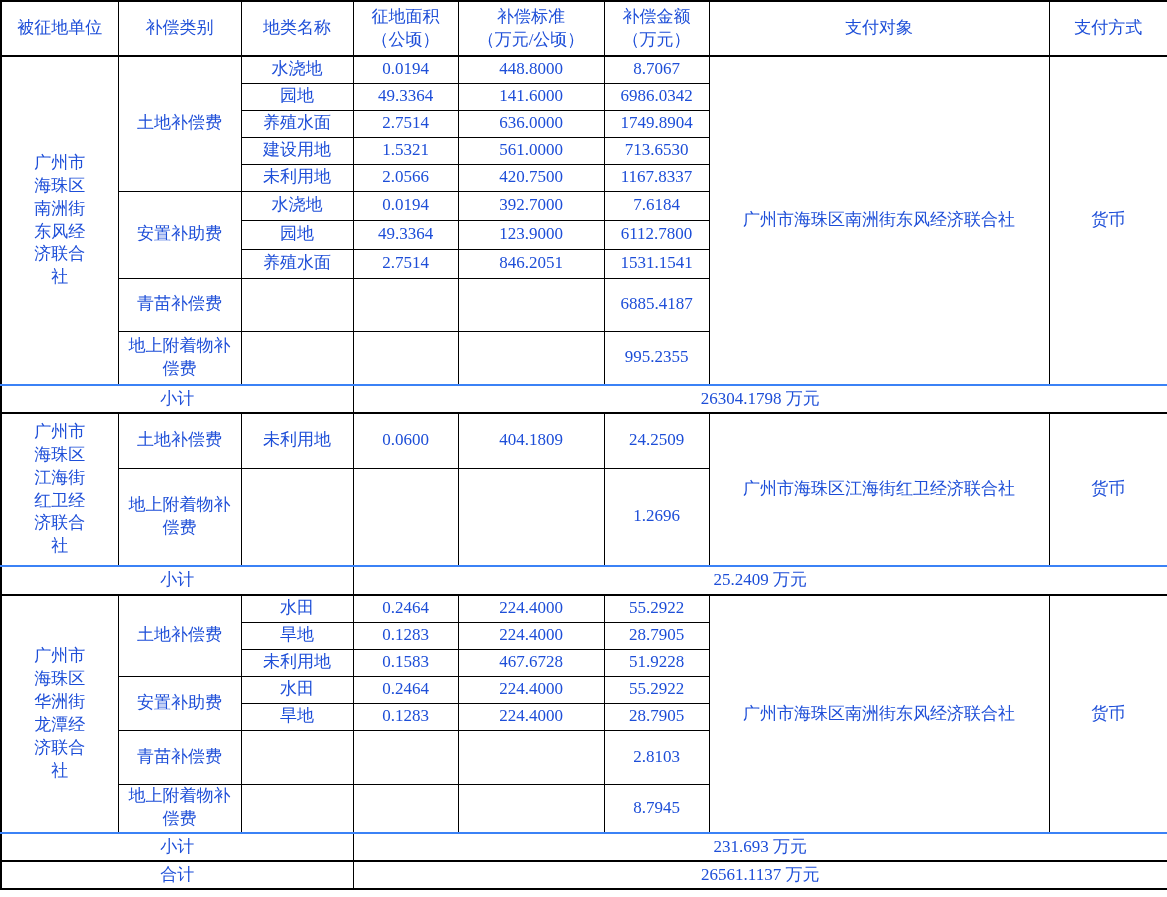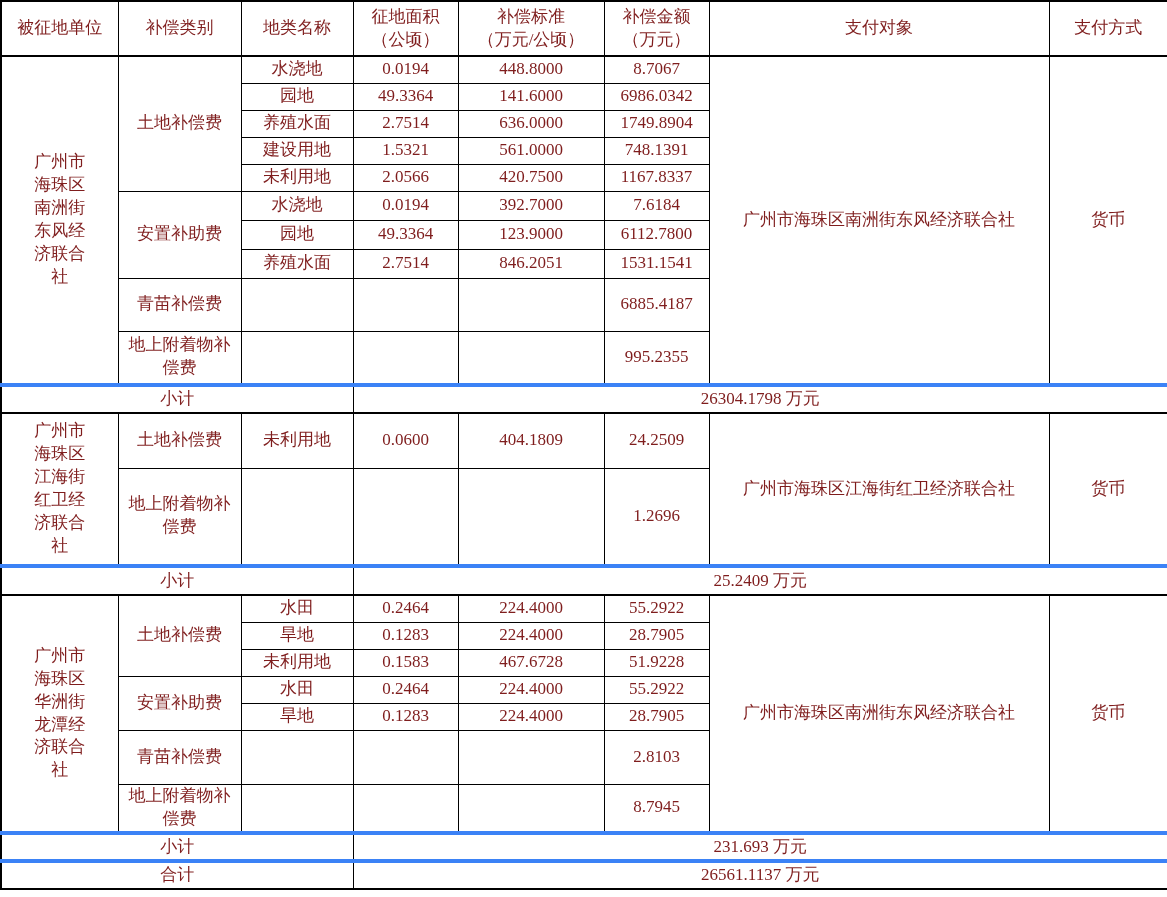--- a/index.html
+++ b/index.html
@@ -1,39 +1,39 @@
 <!DOCTYPE html>
 <html><head>
 <meta charset="utf-8">
 <style>
   html, body { margin: 0; padding: 0; background: #ffffff; }
   .page {
     width: 1167px; height: 897px; background: #ffffff;
     font-family: "Liberation Serif", "DejaVu Serif", serif;
-    color: #7f1d1d;
+    color: #1d4ed8;
   }
   table.comp {
     border-collapse: collapse;
     table-layout: fixed;
     width: 1167px;
     border: 2px solid #000;
   }
   table.comp td {
     border: 1px solid #000;
     text-align: center;
     vertical-align: middle;
     font-size: 17px;
     line-height: 1.35;
     padding: 0 2px;
     white-space: pre-line;
     overflow: hidden;
   }
   tr.header-row td { border-bottom: 2px solid #000; }
   tr.sep-row td {
-    border-top: 4px solid #3b82f6;
+    border-top: 2px solid #3b82f6;
     border-bottom: 2px solid #000;
   }
   td.unit-cell { line-height: 1.95; }
 </style>
 </head>
 <body>
 
 <div class="page">
   <table class="comp">
     <colgroup>
@@ -86,21 +86,21 @@
       <tr style="height:27px">
         <td>养殖水面</td>
         <td>2.7514</td>
         <td>636.0000</td>
         <td>1749.8904</td>
       </tr>
       <tr style="height:27px">
         <td>建设用地</td>
         <td>1.5321</td>
         <td>561.0000</td>
-        <td>748.1391</td>
+        <td>713.6530</td>
       </tr>
       <tr style="height:27px">
         <td>未利用地</td>
         <td>2.0566</td>
         <td>420.7500</td>
         <td>1167.8337</td>
       </tr>
       <tr style="height:29px">
         <td rowspan="3">安置补助费</td>
         <td>水浇地</td>

